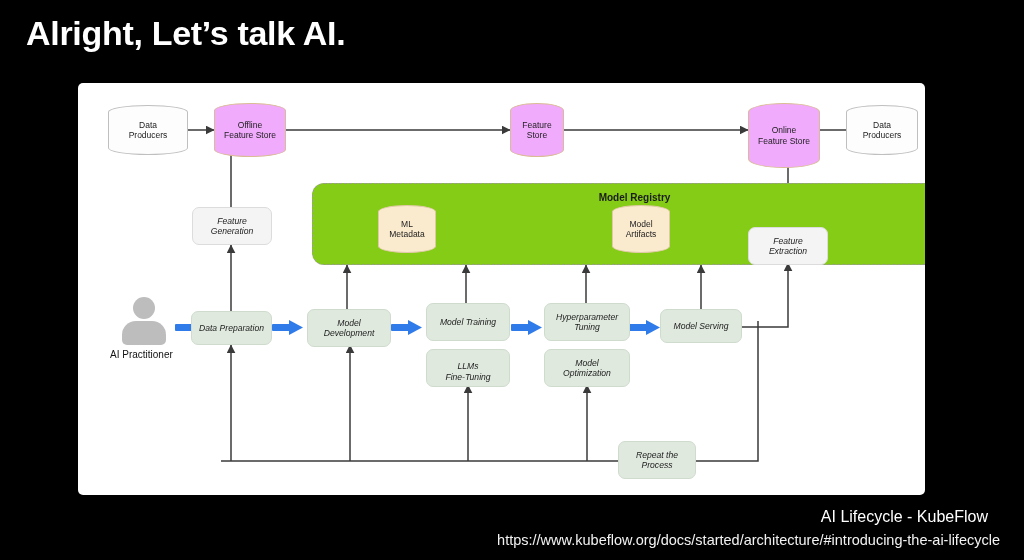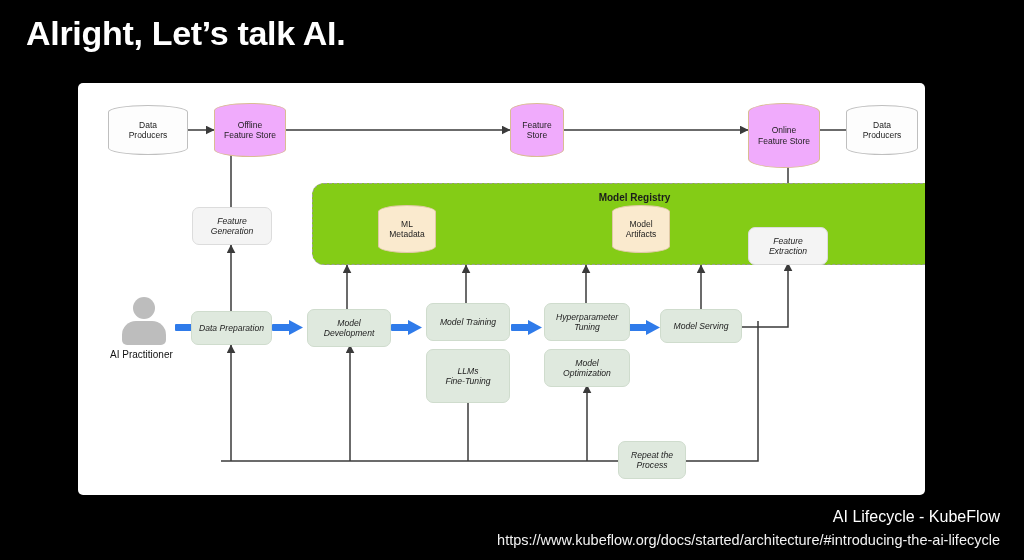--- a/index.html
+++ b/index.html
@@ -129,21 +129,21 @@
     left: -6px;
     top: 54px;
     width: 70px;
     font-size: 10px;
     font-weight: 400;
     color: #111111;
   }
 
   .caption-title {
     position: absolute;
-    right: 24px;
+    right: 36px;
     top: 508px;
     font-size: 16px;
     color: #ffffff;
   }
   .caption-url {
     position: absolute;
     right: 24px;
     top: 532px;
     font-size: 14.5px;
     color: #f2f2f2;
@@ -277,40 +277,40 @@
 
     <div class="node rbox green" style="left:229px; top:226px; width:84px; height:38px;">
       <span style="white-space:pre-line">Model
 Development</span>
     </div>
 
     <div class="node rbox green" style="left:348px; top:220px; width:84px; height:38px;">
       <span style="white-space:pre-line">Model Training</span>
     </div>
 
-    <div class="node rbox green" style="left:348px; top:266px; width:84px; height:54px;">
+    <div class="node rbox green" style="left:348px; top:266px; width:84px; height:38px;align-items:flex-end;">
       <span style="white-space:pre-line">LLMs
 Fine-Tuning</span>
     </div>
 
     <div class="node rbox green" style="left:466px; top:220px; width:86px; height:38px;">
       <span style="white-space:pre-line">Hyperparameter
 Tuning</span>
     </div>
 
     <div class="node rbox green" style="left:466px; top:266px; width:86px; height:38px;">
       <span style="white-space:pre-line">Model
 Optimization</span>
     </div>
 
     <div class="node rbox green" style="left:582px; top:226px; width:82px; height:34px;">
       <span style="white-space:pre-line">Model Serving</span>
     </div>
 
-    <div class="node rbox green" style="left:540px; top:358px; width:68px; height:38px;">
+    <div class="node rbox green" style="left:540px; top:358px; width:78px; height:38px;">
       <span style="white-space:pre-line">Repeat the
 Process</span>
     </div>
 
   </div>
 </div>
 
 <div class="caption-title">AI Lifecycle - KubeFlow</div>
 <div class="caption-url">https://www.kubeflow.org/docs/started/architecture/#introducing-the-ai-lifecycle</div>
 

